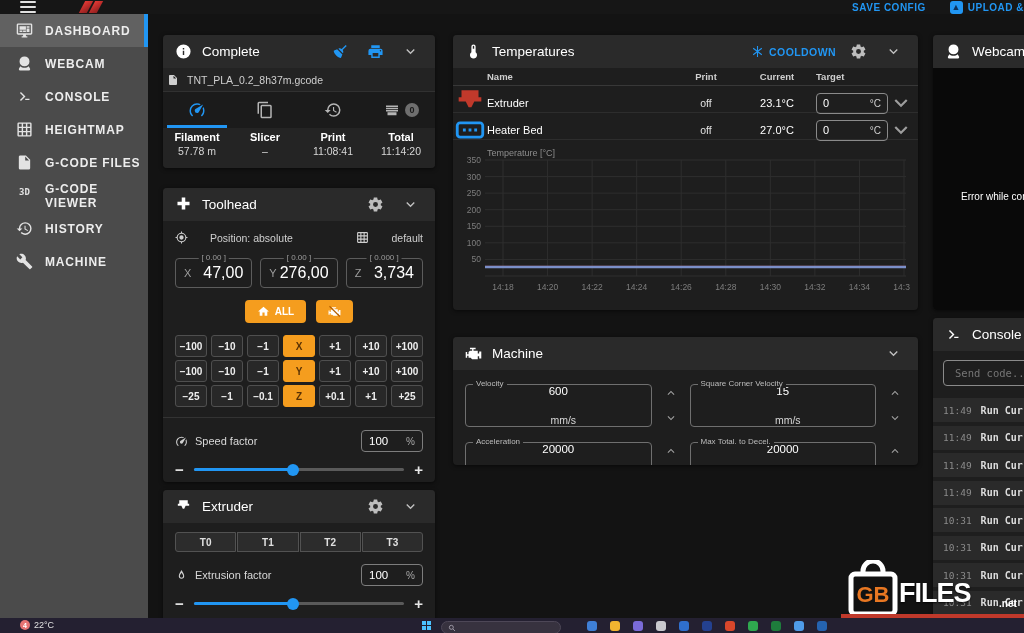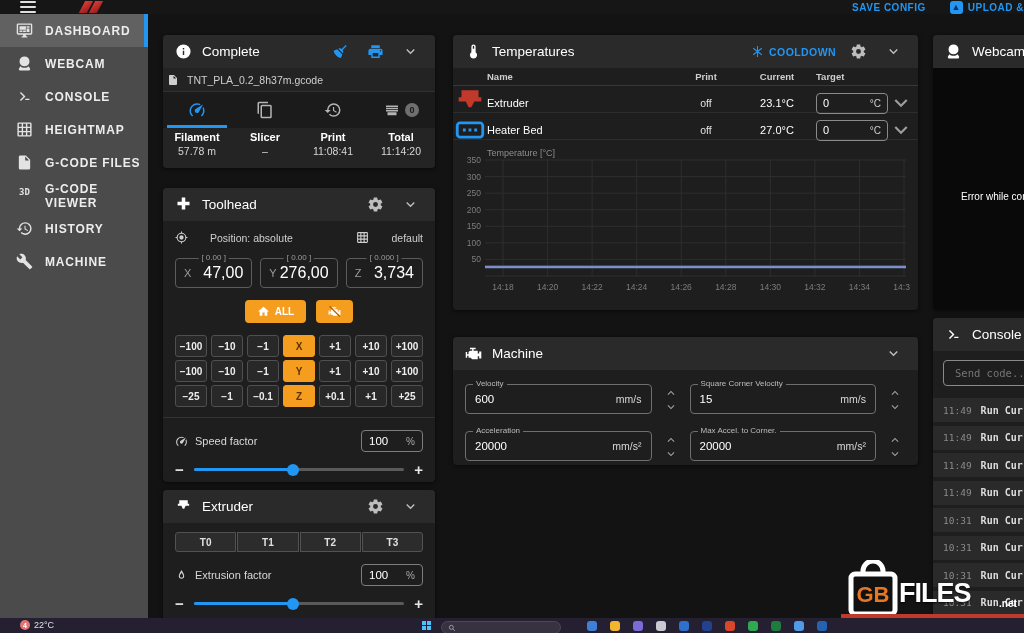--- a/index.html
+++ b/index.html
@@ -126,22 +126,22 @@
   .tgt { height:21px; border:1px solid #8a8a8a; border-radius:4px; display:flex; align-items:center; padding:0 6px; }
   .tgt input { width:26px; background:none; border:none; color:#fff; font-size:11px; font-family:inherit; outline:none; }
   .tgt .u { flex:1; text-align:right; color:#cfcfcf; font-size:10px; }
   .tdrop { display:flex; justify-content:center; color:#9c9c9c; cursor:pointer; }
   .tdrop svg { width:14px; height:14px; fill:currentColor; }
   .chartwrap { padding:6px 8px 0 8px; }
 
   
   #machine-panel { height:128px; }
   .mgrid { display:grid; grid-template-columns:1fr 22px 1fr 22px; column-gap:8px; row-gap:15px; padding:14px 12px 0; }
-  .mfield { position:relative; border:1px solid #6f6f6f; border-radius:4px; height:30px; display:flex;
-    align-items:center; padding:0 9px; }
+  .mfield { position:relative; border:1px solid #6f6f6f; border-radius:4px; height:43px; display:flex;
+    align-items:center; padding:0 9px;flex-direction:column; }
   .mfield .legend { position:absolute; top:-6px; left:7px; background:#1e1e1e; color:#bdbdbd; font-size:8px;
     padding:0 3px; white-space:nowrap; }
   .mfield .mv { flex:1; color:#fff; font-size:11.5px; }
   .mfield .mu { color:#d8d8d8; font-size:10.5px;margin-left:10px; }
   .spin { display:flex; flex-direction:column; justify-content:space-between; align-items:center; padding:2px 0; color:#9e9e9e; }
   .spin svg { width:14px; height:14px; fill:currentColor; cursor:pointer; }
 
   
   #webcam-panel { height:275px; margin-bottom:8px; }
   .webcam-body { height:242px; background:#090909; position:relative; }
@@ -687,21 +687,21 @@
           </div>
           <div class="spin">
             <svg viewBox="0 0 24 24">
               <path d="M7.41,15.41L12,10.83L16.59,15.41L18,14L12,8L6,14L7.41,15.41Z"></path>
             </svg>
             <svg viewBox="0 0 24 24">
               <path d="M7.41,8.58L12,13.17L16.59,8.58L18,10L12,16L6,10L7.41,8.58Z"></path>
             </svg>
           </div>
           <div class="mfield">
-            <span class="legend">Max Accel. to Corner.</span>
+            <span class="legend">Max Total. to Decel.</span>
             <span class="mv">20000</span>
             <span class="mu">mm/s²</span>
           </div>
           <div class="spin">
             <svg viewBox="0 0 24 24">
               <path d="M7.41,15.41L12,10.83L16.59,15.41L18,14L12,8L6,14L7.41,15.41Z"></path>
             </svg>
             <svg viewBox="0 0 24 24">
               <path d="M7.41,8.58L12,13.17L16.59,8.58L18,10L12,16L6,10L7.41,8.58Z"></path>
             </svg>

